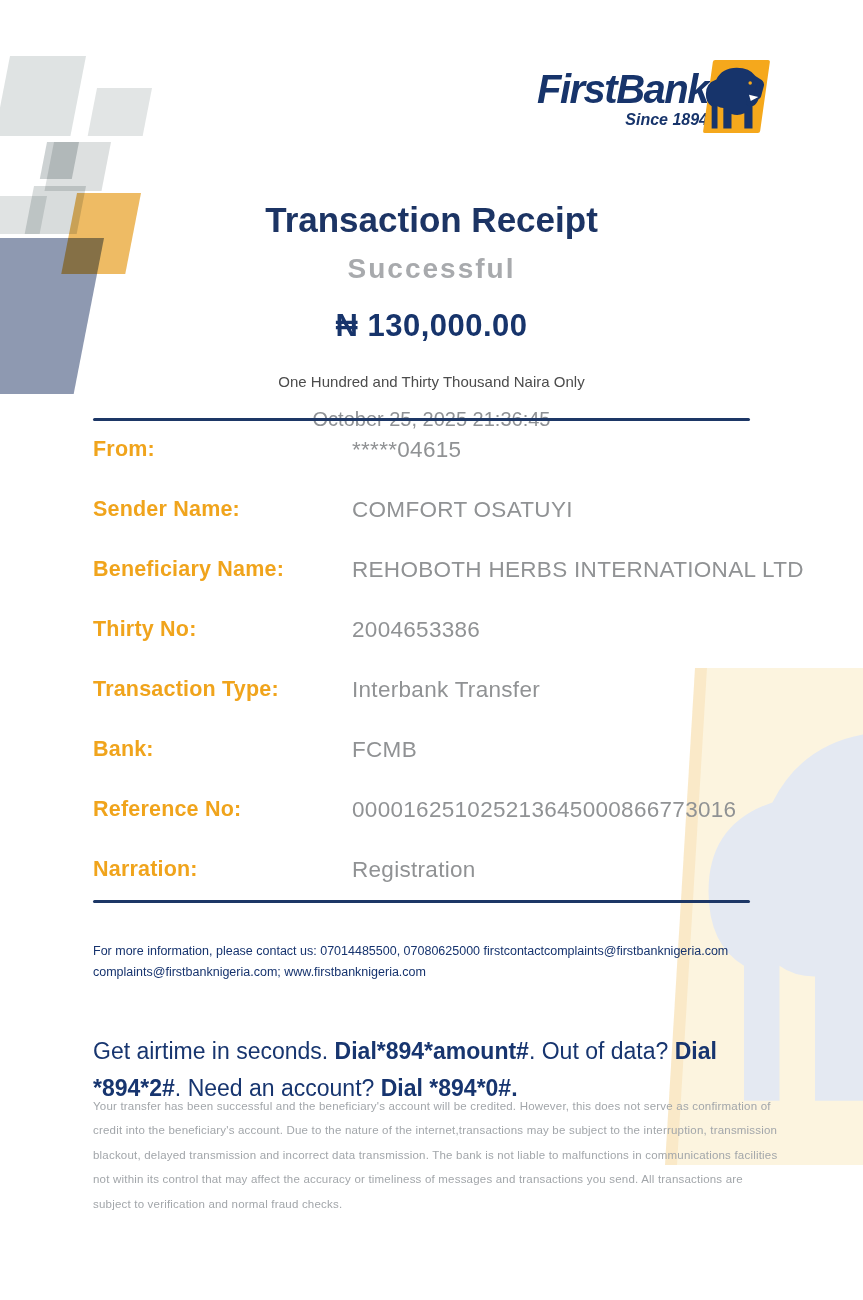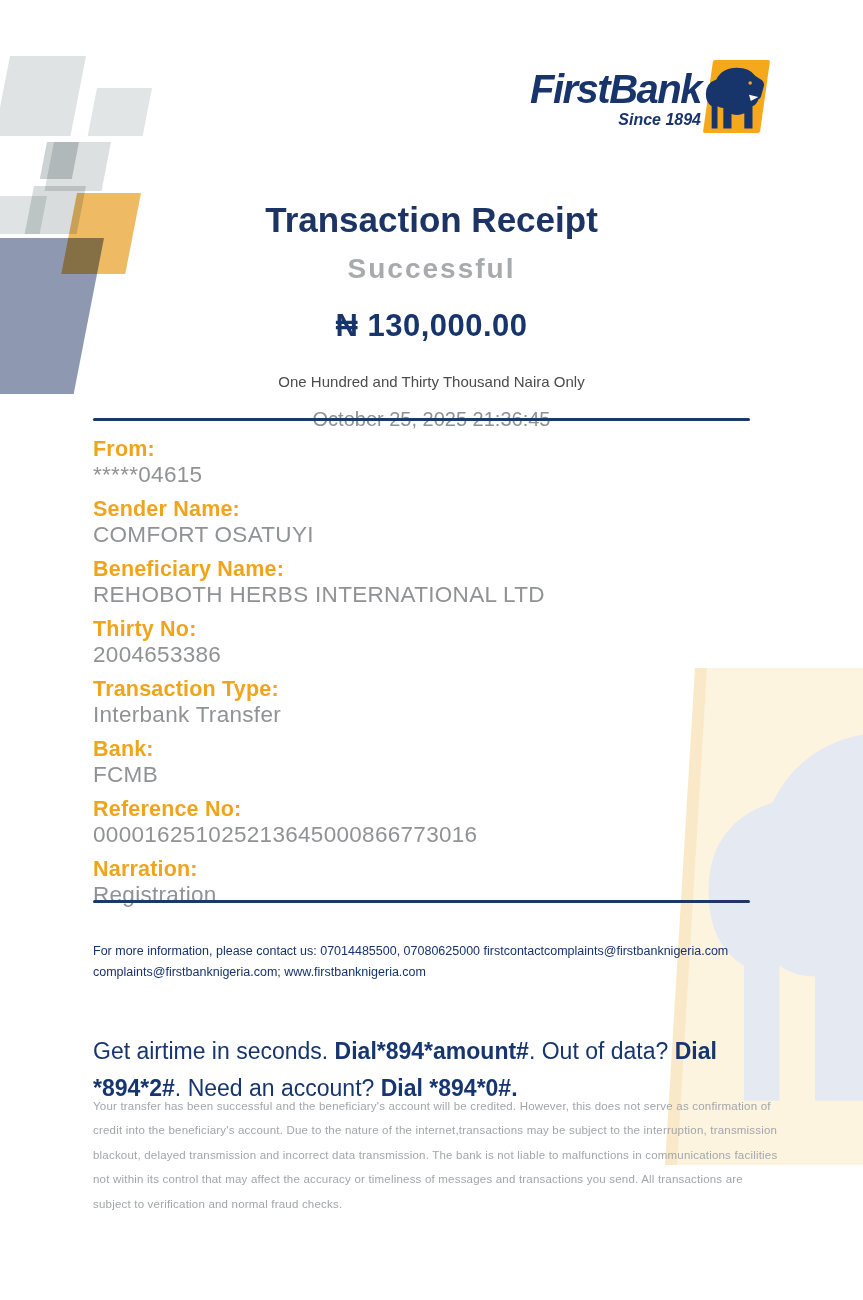--- a/index.html
+++ b/index.html
@@ -14,42 +14,42 @@
   .d4{left:54px;top:142px;width:57px;height:49px;background:#dde0e0;}
   .d5{left:0px;top:196px;width:47px;height:38px;background:#e0e3e3;}
   .d6{left:34px;top:186px;width:52px;height:48px;background:#d8dcdc;}
   .d7{left:77px;top:193px;width:64px;height:81px;background:#eebb64;}
   .d8{left:0px;top:238px;width:104px;height:156px;background:#8e99b1;}
 
   
   .watermark{position:absolute;top:668px;right:0;width:218px;height:497px;z-index:0;}
 
   
-  .logo{position:absolute;top:60px;right:98px;display:flex;align-items:flex-start;gap:7px;z-index:3;}
+  .logo{position:absolute;top:60px;right:98px;display:flex;align-items:flex-start;gap:0;z-index:3;}
   .logo-text{text-align:right;margin-top:9px;}
   .brand-name{font-size:40px;font-weight:800;font-style:italic;color:#17346b;letter-spacing:-1.5px;line-height:1;}
   .brand-tagline{font-size:16px;font-weight:700;font-style:italic;color:#17346b;margin-top:2px;letter-spacing:0px;}
   .badge{position:relative;width:57px;height:73px;}
   .badge-bg{position:absolute;inset:0;background:#f5a81c;transform:skewX(-8deg);border-radius:2px;}
   .badge svg{position:absolute;left:-8px;top:2px;}
 
   
   .title-block{position:absolute;top:200px;left:0;width:100%;text-align:center;z-index:2;}
   .rtitle{font-size:35px;font-weight:800;color:#1c3464;letter-spacing:0px;}
   .rstatus{font-size:28px;font-weight:800;color:#a8aaad;letter-spacing:2px;margin-top:13px;}
   .ramount{font-size:31px;font-weight:800;color:#17346b;margin-top:23px;letter-spacing:0.5px;}
   .rwords{font-size:15px;color:#4c4c4c;margin-top:29px;}
   .rdate{font-size:20px;color:#8e9195;margin-top:18px;}
 
   .rule{position:absolute;left:93px;width:657px;height:3px;background:#1d3766;border-radius:2px;z-index:2;}
   .rule1{top:418px;} .rule2{top:900px;}
 
   
   .details{position:absolute;top:437px;left:93px;width:760px;z-index:2;}
-  .row{display:flex;align-items:flex-start;height:60px;flex-direction:column;}
+  .row{display:flex;align-items:flex-start;height:60px;}
   .lbl{width:259px;font-size:21.5px;font-weight:700;color:#f0a41c;letter-spacing:0.2px;}
   .val{flex:1;font-size:22.5px;color:#909294;white-space:nowrap;letter-spacing:0.3px;}
 
   
   .contact{position:absolute;top:941px;left:93px;width:668px;font-size:12.5px;line-height:20.5px;
            color:#16336e;z-index:2;}
   .promo{position:absolute;top:1005px;left:93px;width:678px;font-size:23px;line-height:37px;
          color:#17356f;z-index:2;margin-top:28px;}
   .promo .b{font-weight:700;}
   .disclaimer{position:absolute;top:1094px;left:93px;width:690px;font-size:11.5px;line-height:24.4px;

